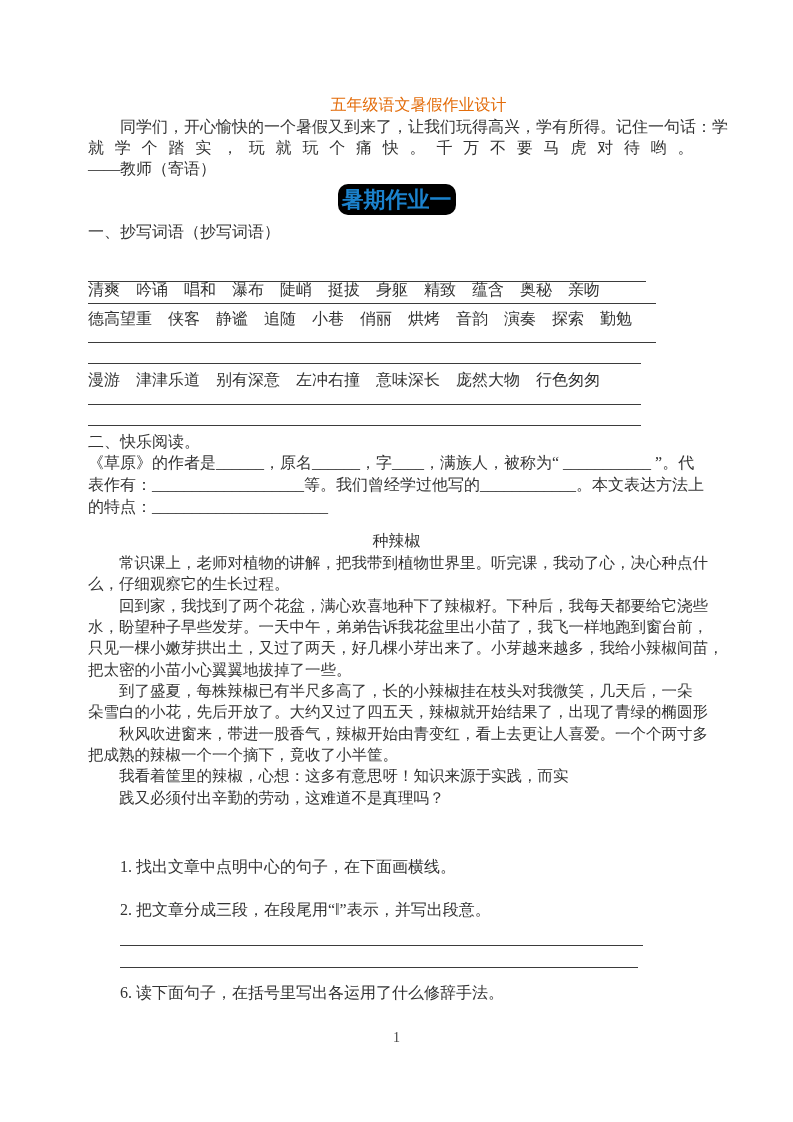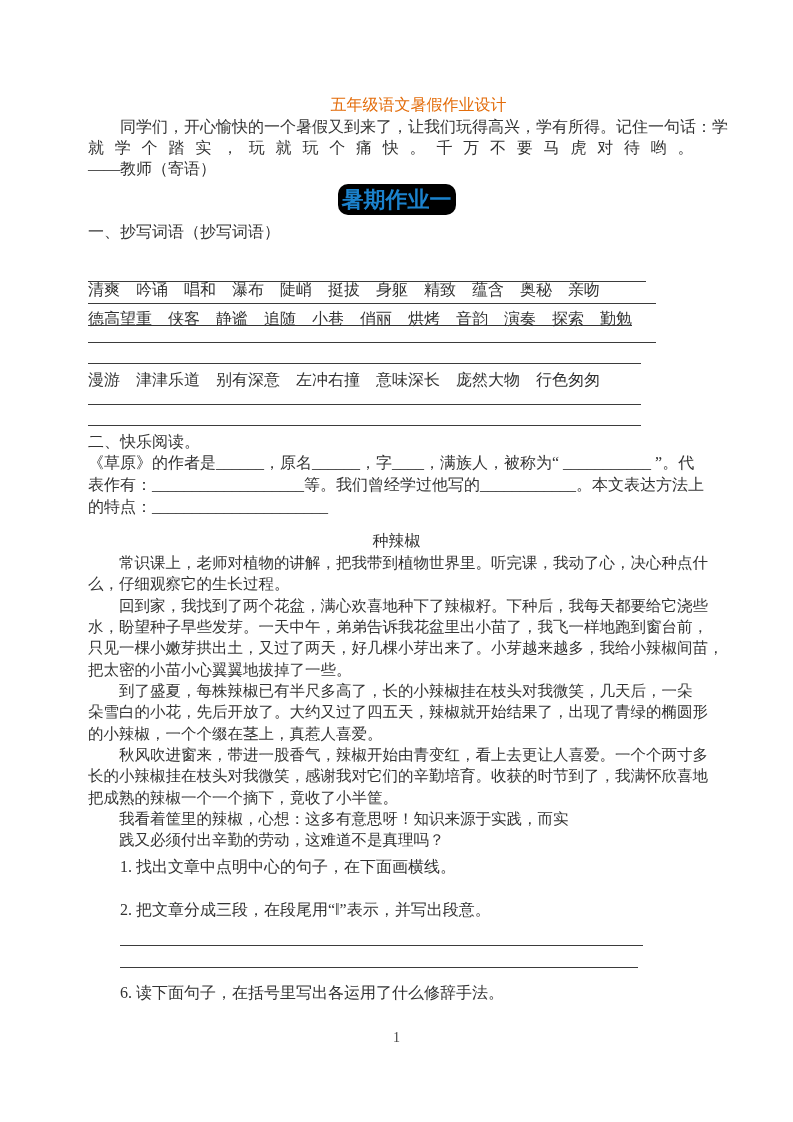--- a/index.html
+++ b/index.html
@@ -48,21 +48,21 @@
   <div class="abs hw-banner-wrap" style="top:184px;">
     <span class="hw-banner">暑期作业一</span>
   </div>
 
   <div class="abs" style="top:221px;">一、抄写词语（抄写词语）</div>
 
   <div class="abs" style="top:243px;margin-top:36px;">清爽　吟诵　唱和　瀑布　陡峭　挺拔　身躯　精致　蕴含　奥秘　亲吻</div>
   <div class="wline" style="top:281px;left:88px;width:558px;"></div>
   <div class="wline" style="top:303px;left:88px;width:568px;"></div>
 
-  <div class="abs" style="top:308px;text-decoration:underline;">德高望重　侠客　静谧　追随　小巷　俏丽　烘烤　音韵　演奏　探索　勤勉</div>
+  <div class="abs" style="top:308px;">德高望重　侠客　静谧　追随　小巷　俏丽　烘烤　音韵　演奏　探索　勤勉</div>
   <div class="wline" style="top:342px;left:88px;width:568px;"></div>
   <div class="wline" style="top:363px;left:88px;width:553px;"></div>
 
   <div class="abs" style="top:369px;">漫游　津津乐道　别有深意　左冲右撞　意味深长　庞然大物　行色匆匆</div>
   <div class="wline" style="top:404px;left:88px;width:553px;"></div>
   <div class="wline" style="top:425px;left:88px;width:553px;"></div>
 
   <div class="abs" style="top:431px;">二、快乐阅读。</div>
   <div class="abs" style="top:452px;">《草原》的作者是______，原名______，字____，满族人，被称为“ ___________ ”。代</div>
   <div class="abs" style="top:474px;">表作有：___________________等。我们曾经学过他写的____________。本文表达方法上</div>
@@ -72,23 +72,21 @@
 
   <div class="passage">
     <div class="ind">常识课上，老师对植物的讲解，把我带到植物世界里。听完课，我动了心，决心种点什</div>
     <div>么，仔细观察它的生长过程。</div>
     <div class="ind">回到家，我找到了两个花盆，满心欢喜地种下了辣椒籽。下种后，我每天都要给它浇些</div>
     <div>水，盼望种子早些发芽。一天中午，弟弟告诉我花盆里出小苗了，我飞一样地跑到窗台前，</div>
     <div>只见一棵小嫩芽拱出土，又过了两天，好几棵小芽出来了。小芽越来越多，我给小辣椒间苗，</div>
     <div>把太密的小苗小心翼翼地拔掉了一些。</div>
     <div class="ind">到了盛夏，每株辣椒已有半尺多高了，长的小辣椒挂在枝头对我微笑，几天后，一朵</div>
     <div>朵雪白的小花，先后开放了。大约又过了四五天，辣椒就开始结果了，出现了青绿的椭圆形</div>
-    <div>的小辣椒，一个个缀在茎上，真惹人喜爱。</div>
     <div class="ind">秋风吹进窗来，带进一股香气，辣椒开始由青变红，看上去更让人喜爱。一个个两寸多</div>
-    <div>长的小辣椒挂在枝头对我微笑，感谢我对它们的辛勤培育。收获的时节到了，我满怀欣喜地</div>
     <div>把成熟的辣椒一个一个摘下，竟收了小半筐。</div>
     <div class="ind">我看着筐里的辣椒，心想：这多有意思呀！知识来源于实践，而实</div>
     <div class="ind">践又必须付出辛勤的劳动，这难道不是真理吗？</div>
   </div>
 
   <div class="abs q" style="top:856px;">1. 找出文章中点明中心的句子，在下面画横线。</div>
   <div class="abs q" style="top:899px;">2. 把文章分成三段，在段尾用“‖”表示，并写出段意。</div>
   <div class="wline" style="top:945px;left:120px;width:523px;"></div>
   <div class="wline" style="top:967px;left:120px;width:518px;"></div>
   <div class="abs q" style="top:982px;">6. 读下面句子，在括号里写出各运用了什么修辞手法。</div>

